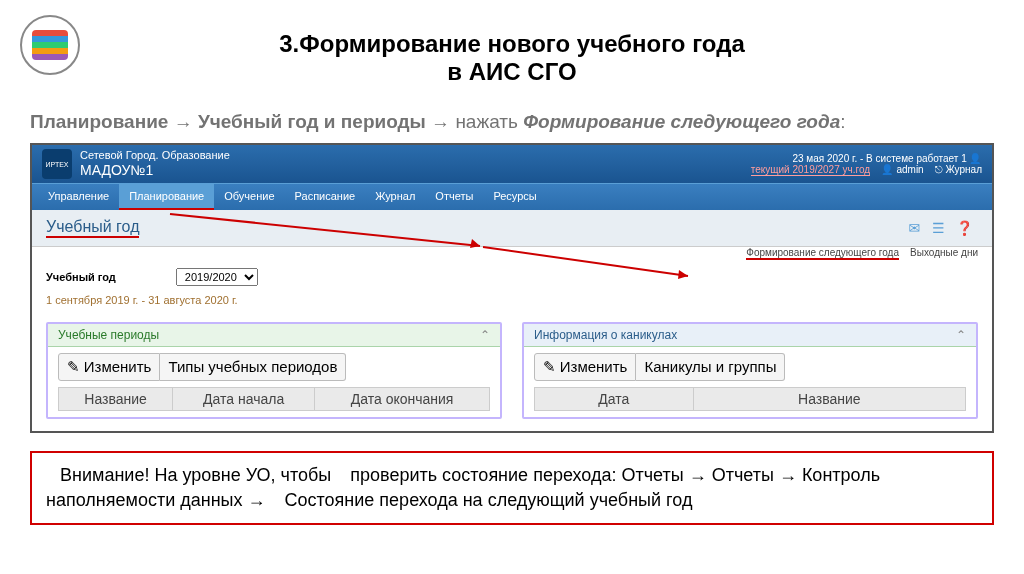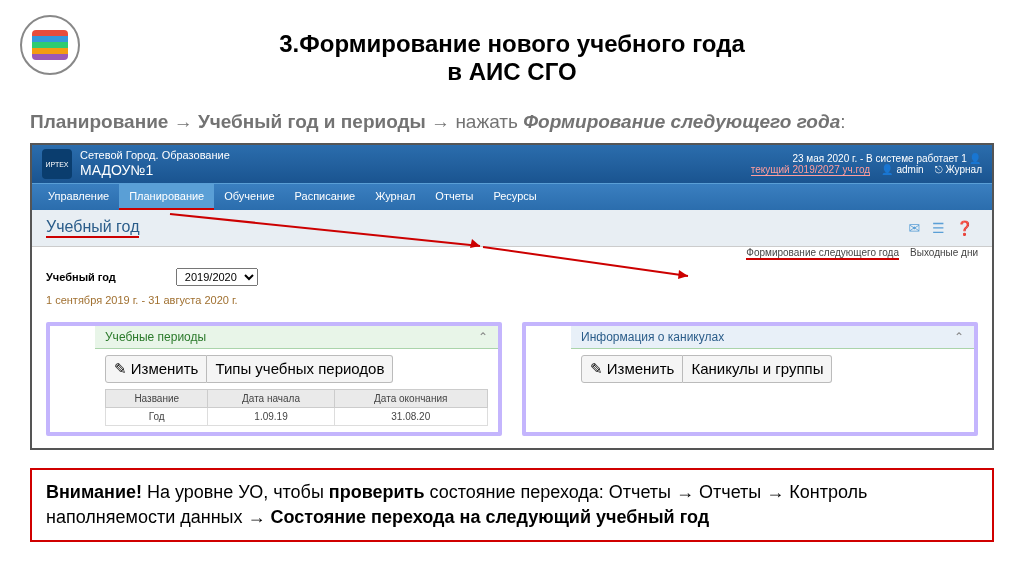--- a/index.html
+++ b/index.html
@@ -129,23 +129,22 @@
     font-size: 11px;
     color: #a07030;
   }
   .panel-row {
     display: flex;
     gap: 20px;
     padding: 8px 14px 12px;
   }
   .panel {
     flex: 1;
-    border: 4px solid #c4b5fd;
+    border: 2px solid #c4b5fd;
     border-radius: 2px;
-    padding-left: 45px;
   }
   .panel-head {
     display: flex;
     justify-content: space-between;
     align-items: center;
     padding: 4px 10px;
     font-size: 12px;
     border-bottom: 1px solid #aad4aa;
   }
   .panel:nth-child(1) .panel-head { background: #e8f5e8; color: #2a7a2a; }
@@ -158,21 +157,21 @@
     border: 1px solid #bbb;
     background: #f5f5f5;
     font-size: 15px;
     cursor: pointer;
   }
   .btn-sm:first-child { border-radius: 3px 0 0 3px; }
   .btn-sm:last-child { border-radius: 0 3px 3px 0; border-left: none;}
   .mini-table {
     width: 100%;
     border-collapse: collapse;
-    font-size: 10px;
+    font-size: 14px;
     border-radius: 17px;
   }
   .mini-table th {
     background: #eaeaea;
     border: 1px solid #ccc;
     padding: 3px 6px;
     font-weight: normal;
     color: #444;
     text-align: center;
   }
@@ -192,21 +191,21 @@
     top: 0; left: 0;
     pointer-events: none;
   }
   .attention {
     margin: 18px 30px 0;
     border: 2px solid #d00000;
     padding: 10px 14px;
     font-size: 18px;
     line-height: 1.4;
   }
-  .attention .b { font-weight: bold; }
+  .attention .b { font-weight: normal; margin-left: 14px; }
 </style>
 </head>
 <body>
 
 <div class="logo">
   <div class="logo-inner"></div>
 </div>
 
 <div class="slide-title">
   <span>3.Формирование нового учебного года</span><br>
@@ -284,40 +283,43 @@
           <div class="btn-sm">✎ Изменить</div>
           <div class="btn-sm">Типы учебных периодов</div>
         </div>
         <table class="mini-table">
           <tbody>
               <tr>
             <th>Название</th>
             <th>Дата начала</th>
             <th>Дата окончания</th>
           </tr>
-          <tr>
-            <td>Год</td>
-            <td>1.09.19</td>
-            <td>31.08.20</td>
-          </tr>
         </tbody>
           </table>
       </div>
     </div>
 
     <div class="panel">
       <div class="panel-head">
         <span>Информация о каникулах</span>
         <span class="chev">⌃</span>
       </div>
       <div class="panel-body">
         <div class="btn-group">
           <div class="btn-sm">✎ Изменить</div>
           <div class="btn-sm">Каникулы и группы</div>
         </div>
+        <table class="mini-table">
+          <tbody>
+              <tr>
+            <th>Дата</th>
+            <th>Название</th>
+          </tr>
+        </tbody>
+          </table>
       </div>
     </div>
   </div>
 </div>
 
 <svg class="overlay" width="1024" height="574">
   <line class="arrow-line" x1="170" y1="214" x2="480" y2="246"></line>
   <polygon points="480,246 472,239 470,248" fill="#cc0000"></polygon>
   <line class="arrow-line" x1="483" y1="247" x2="688" y2="276"></line>
   <polygon points="688,276 679,270 678,279" fill="#cc0000"></polygon>

